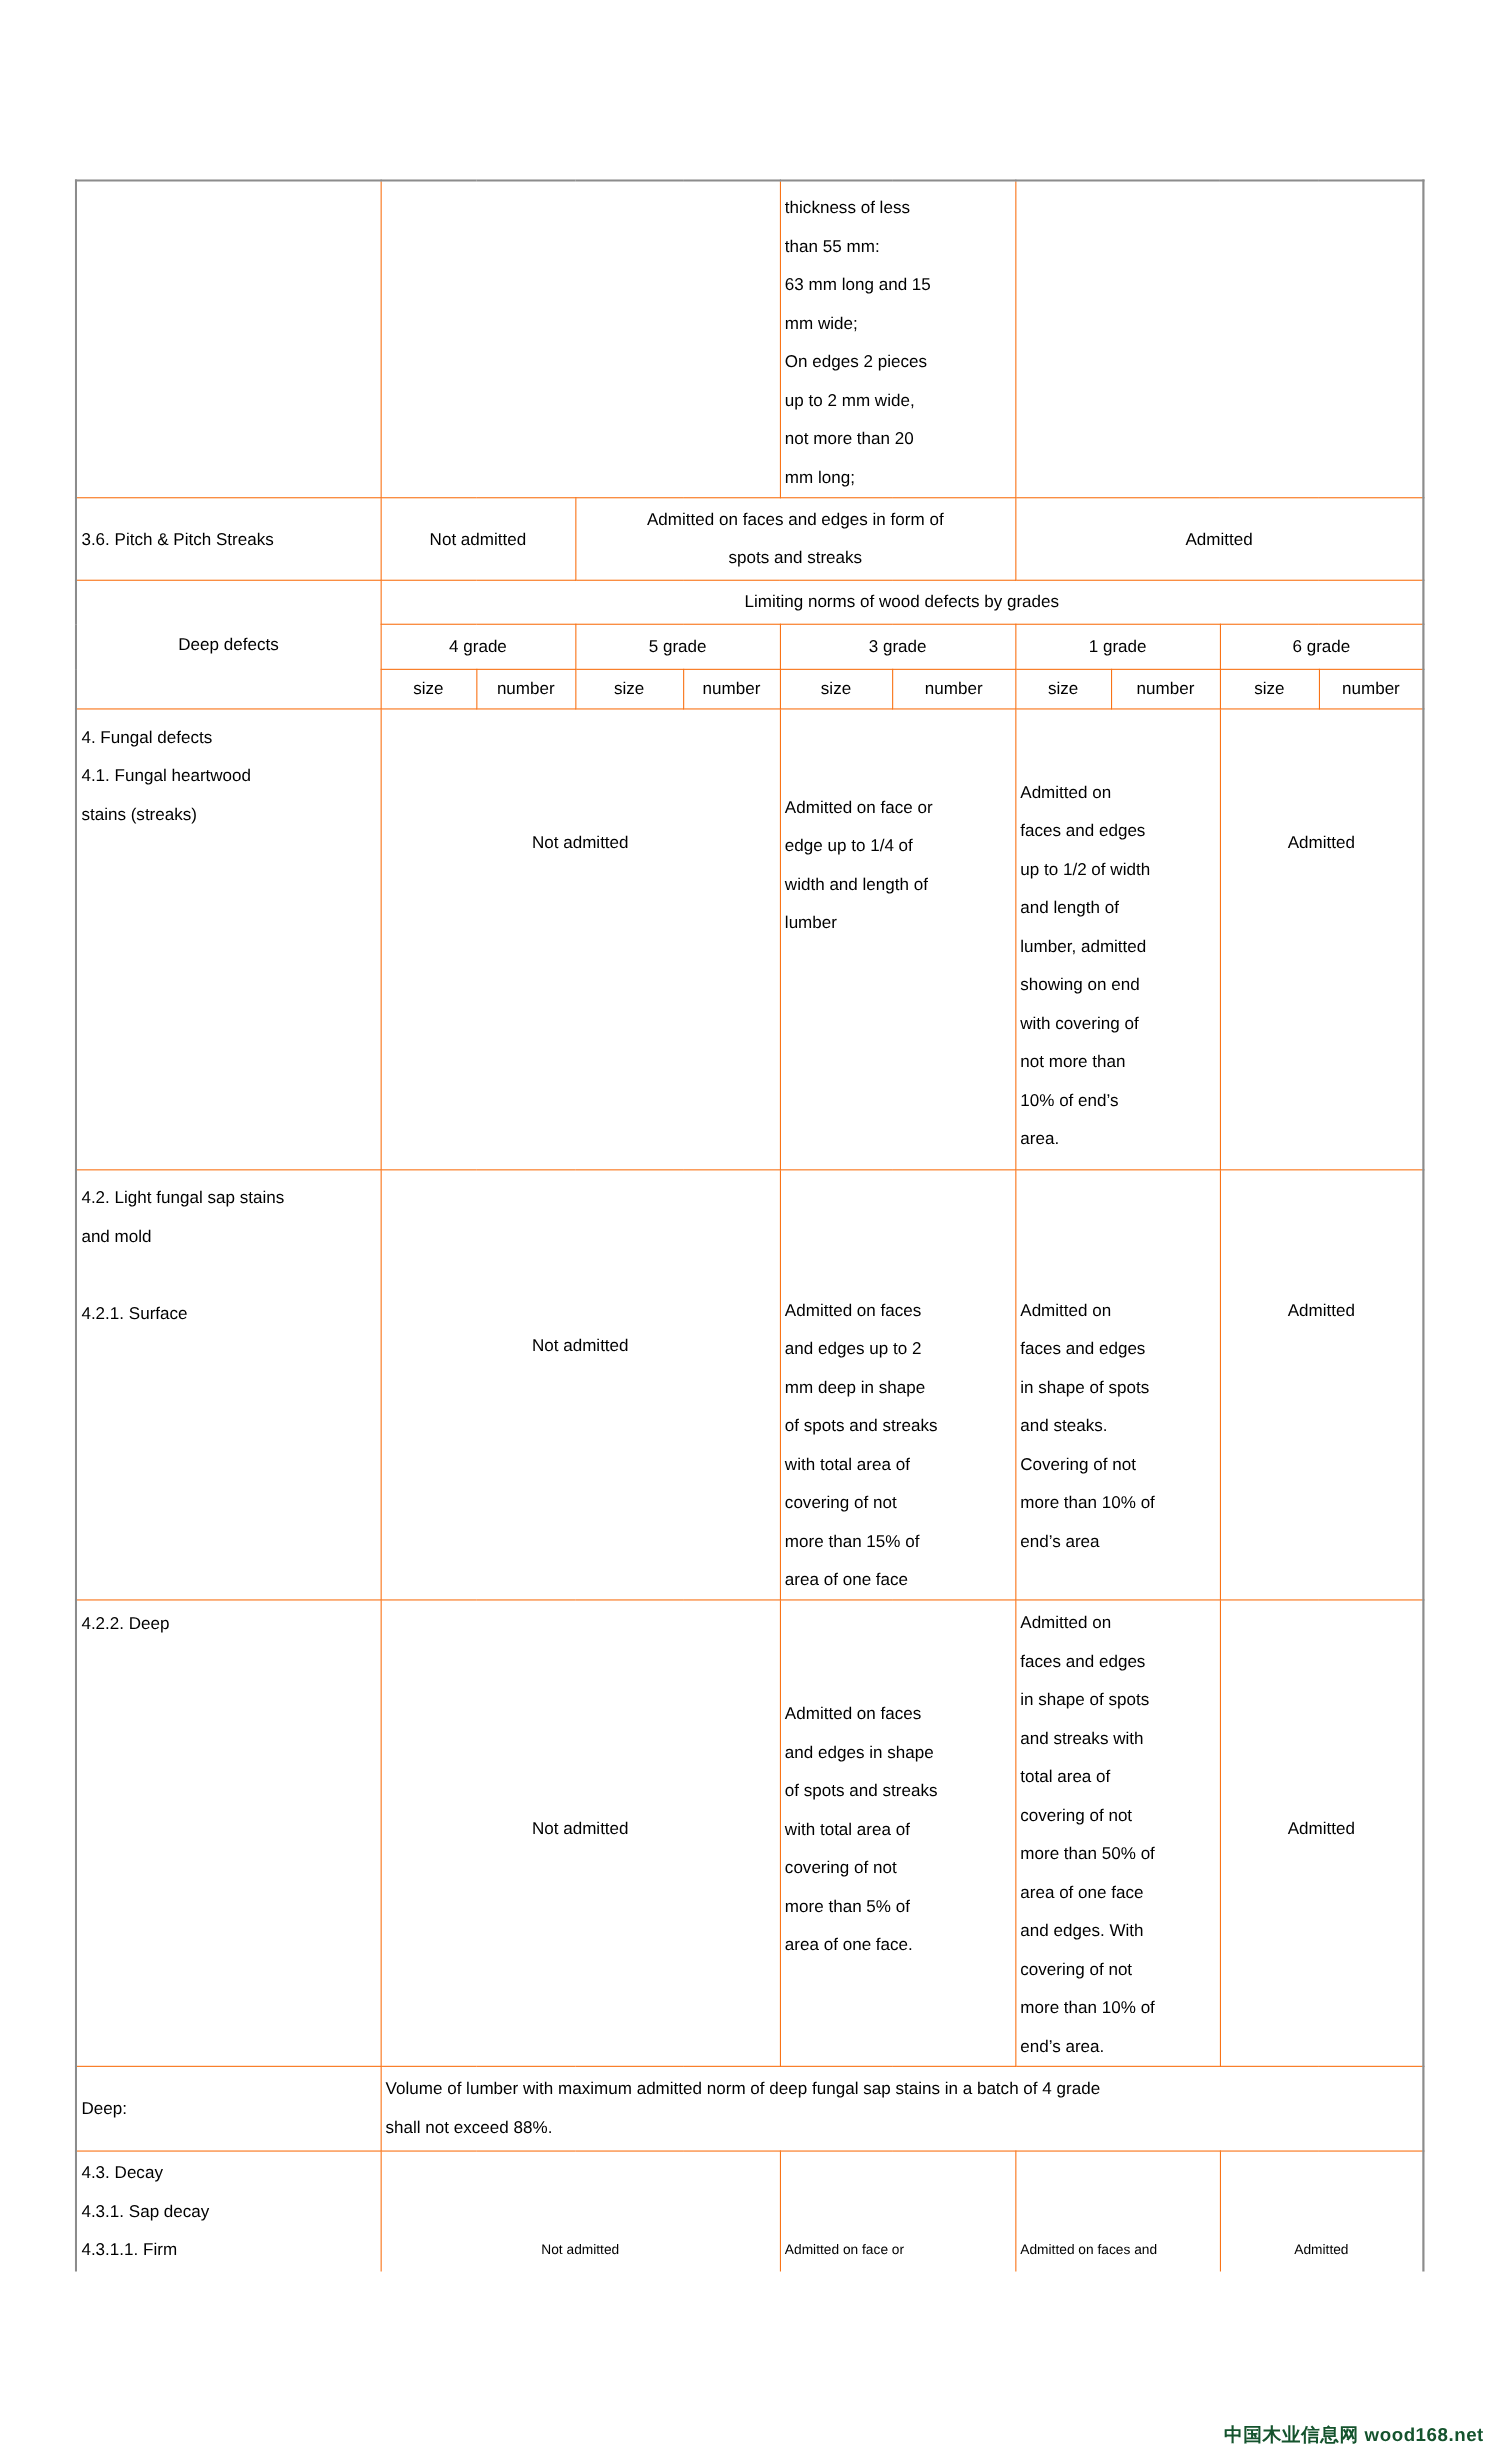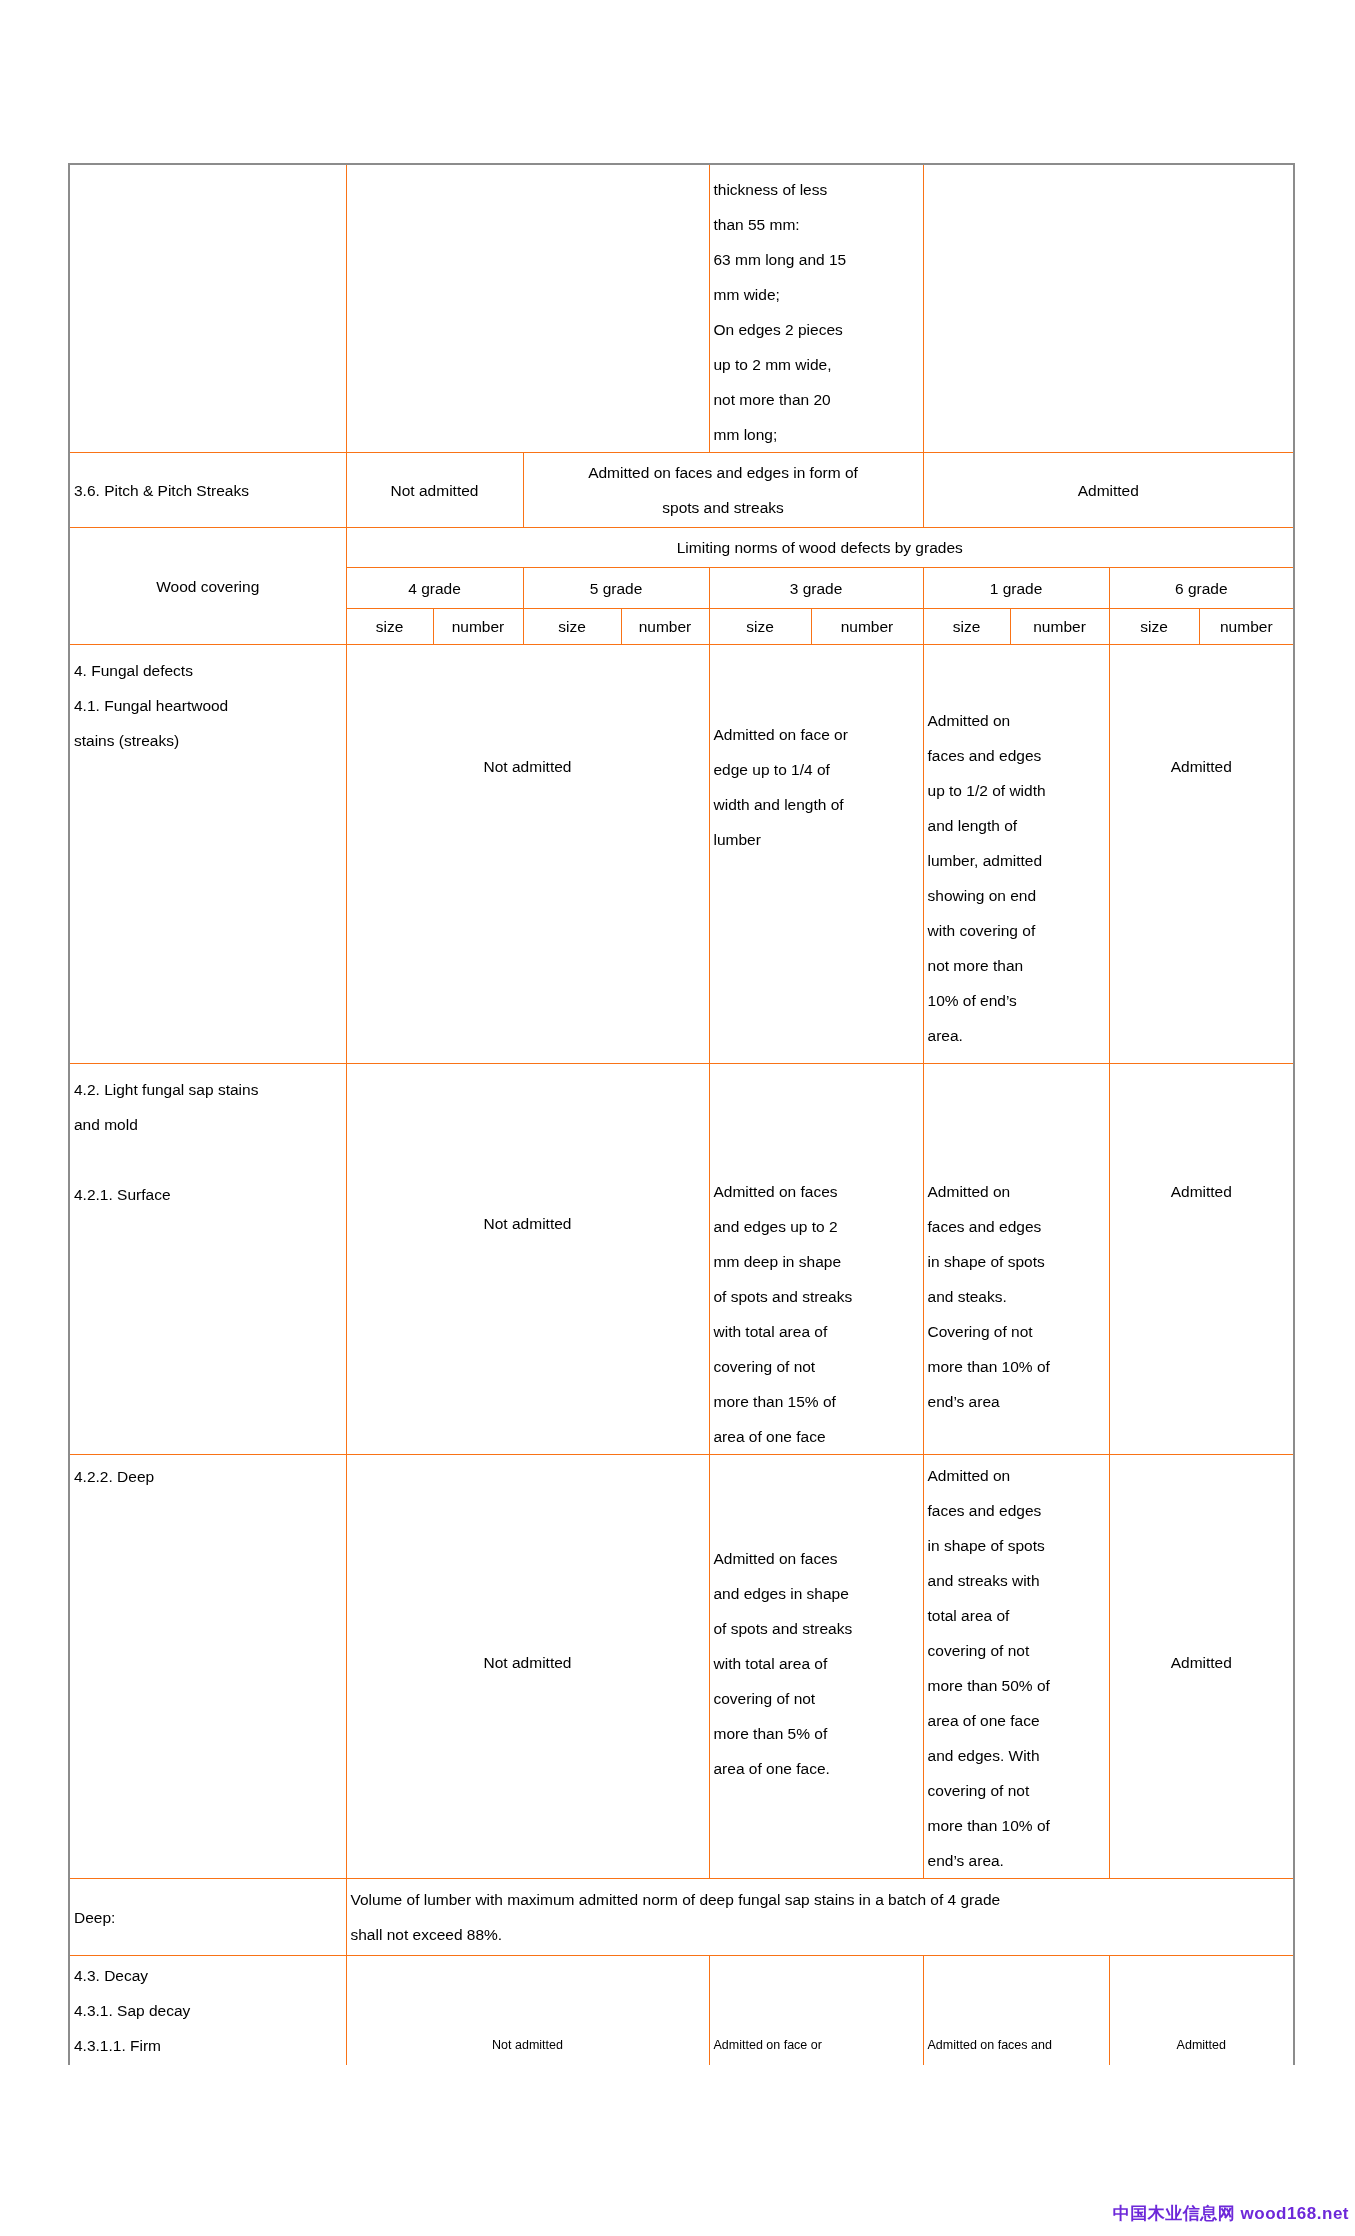--- a/index.html
+++ b/index.html
@@ -38,21 +38,21 @@
   .pre  { white-space: pre-line; }
   .sm   { font-size: 12.5px !important; }
 
   .watermark {
     position: absolute;
     top: 2202px; right: 6px;
     width: 400px;
     text-align: right;
     font-size: 17px;
     font-weight: bold;
-    color: #6d28d9;
+    color: #14532d;
     letter-spacing: 0.5px;
     white-space: nowrap;
   }
 </style>
 </head>
 <body>
 
 <div class="page">
 
   <div class="clip">
@@ -88,21 +88,21 @@
 
       <tr style="height:75px">
         <td class="left mid">3.6. Pitch &amp; Pitch Streaks</td>
         <td colspan="2" class="ctr mid">Not admitted</td>
         <td colspan="4" class="ctr mid pre">Admitted on faces and edges in form of
 spots and streaks</td>
         <td colspan="4" class="ctr mid">Admitted</td>
       </tr>
 
       <tr style="height:40px">
-        <td rowspan="3" class="ctr mid">Wood covering</td>
+        <td rowspan="3" class="ctr mid">Deep defects</td>
         <td colspan="10" class="ctr mid">Limiting norms of wood defects by grades</td>
       </tr>
 
       <tr style="height:41px">
         <td colspan="2" class="ctr mid">4 grade</td>
         <td colspan="2" class="ctr mid">5 grade</td>
         <td colspan="2" class="ctr mid">3 grade</td>
         <td colspan="2" class="ctr mid">1 grade</td>
         <td colspan="2" class="ctr mid">6 grade</td>
       </tr>

